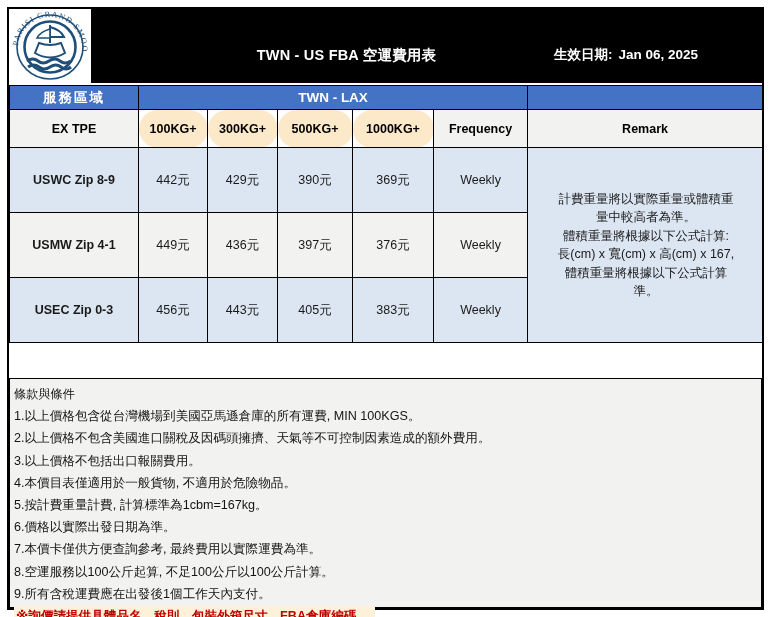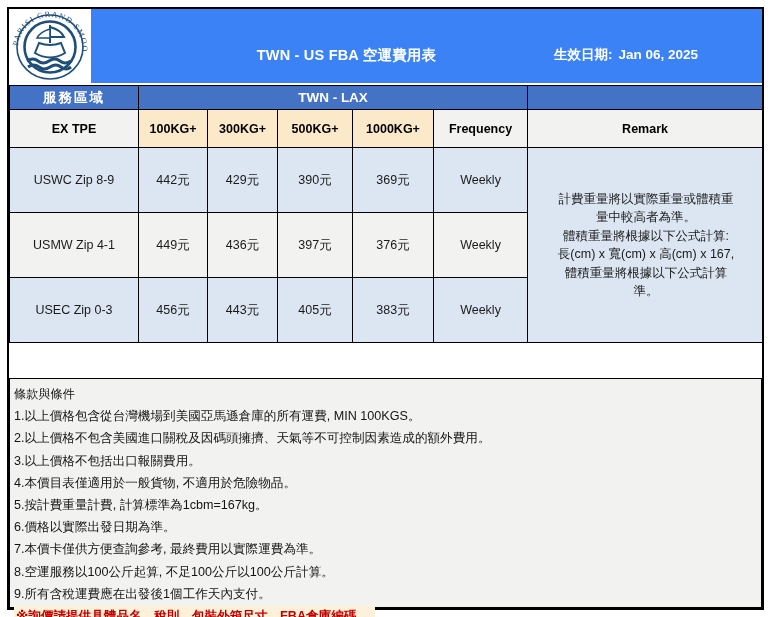--- a/index.html
+++ b/index.html
@@ -31,21 +31,21 @@
     box-sizing: border-box;
   }
 
   
   .banner {
     position: absolute;
     left: 9px;
     top: 9px;
     width: 753px;
     height: 74px;
-    background: #3b82f6;
+    background: #000000;
     box-sizing: border-box;
   }
   .logo-box {
     position: absolute;
     left: 9px;
     top: 9px;
     width: 82px;
     height: 74px;
     background: #ffffff;
     box-sizing: border-box;
@@ -105,26 +105,26 @@
   td.hdr-region { letter-spacing: 2px; }
   td.hdr-blank  { background: #4472c4; }
 
   tr.hdr-sub td {
     height: 38px;
     background: #f2f2f0;
     color: #000000;
     font-weight: bold;
     font-size: 12.5px;
   }
-  tr.hdr-sub td.wt { background: #fce9c9; }
+  tr.hdr-sub td.wt { background: #fce9c9; border-radius: 19px; }
 
   tr.data td { height: 65px; font-size: 12.5px; color: #1a1a1a; }
   tr.data.odd  td { background: #dce6f2; }
   tr.data.even td { background: #f2f2f0; }
-  td.zone { font-weight: normal; color: #000000; font-size: 12.5px; }
+  td.zone { font-weight: bold; color: #000000; font-size: 12.5px; }
   td.freq { color: #404040; text-align: center; }
 
   td.remark {
     background: #dce6f2;
     text-align: center;
     vertical-align: middle;
     padding: 4px 9px 4px 11px;
     font-size: 12.5px;
     line-height: 1.48;
     color: #111111;

